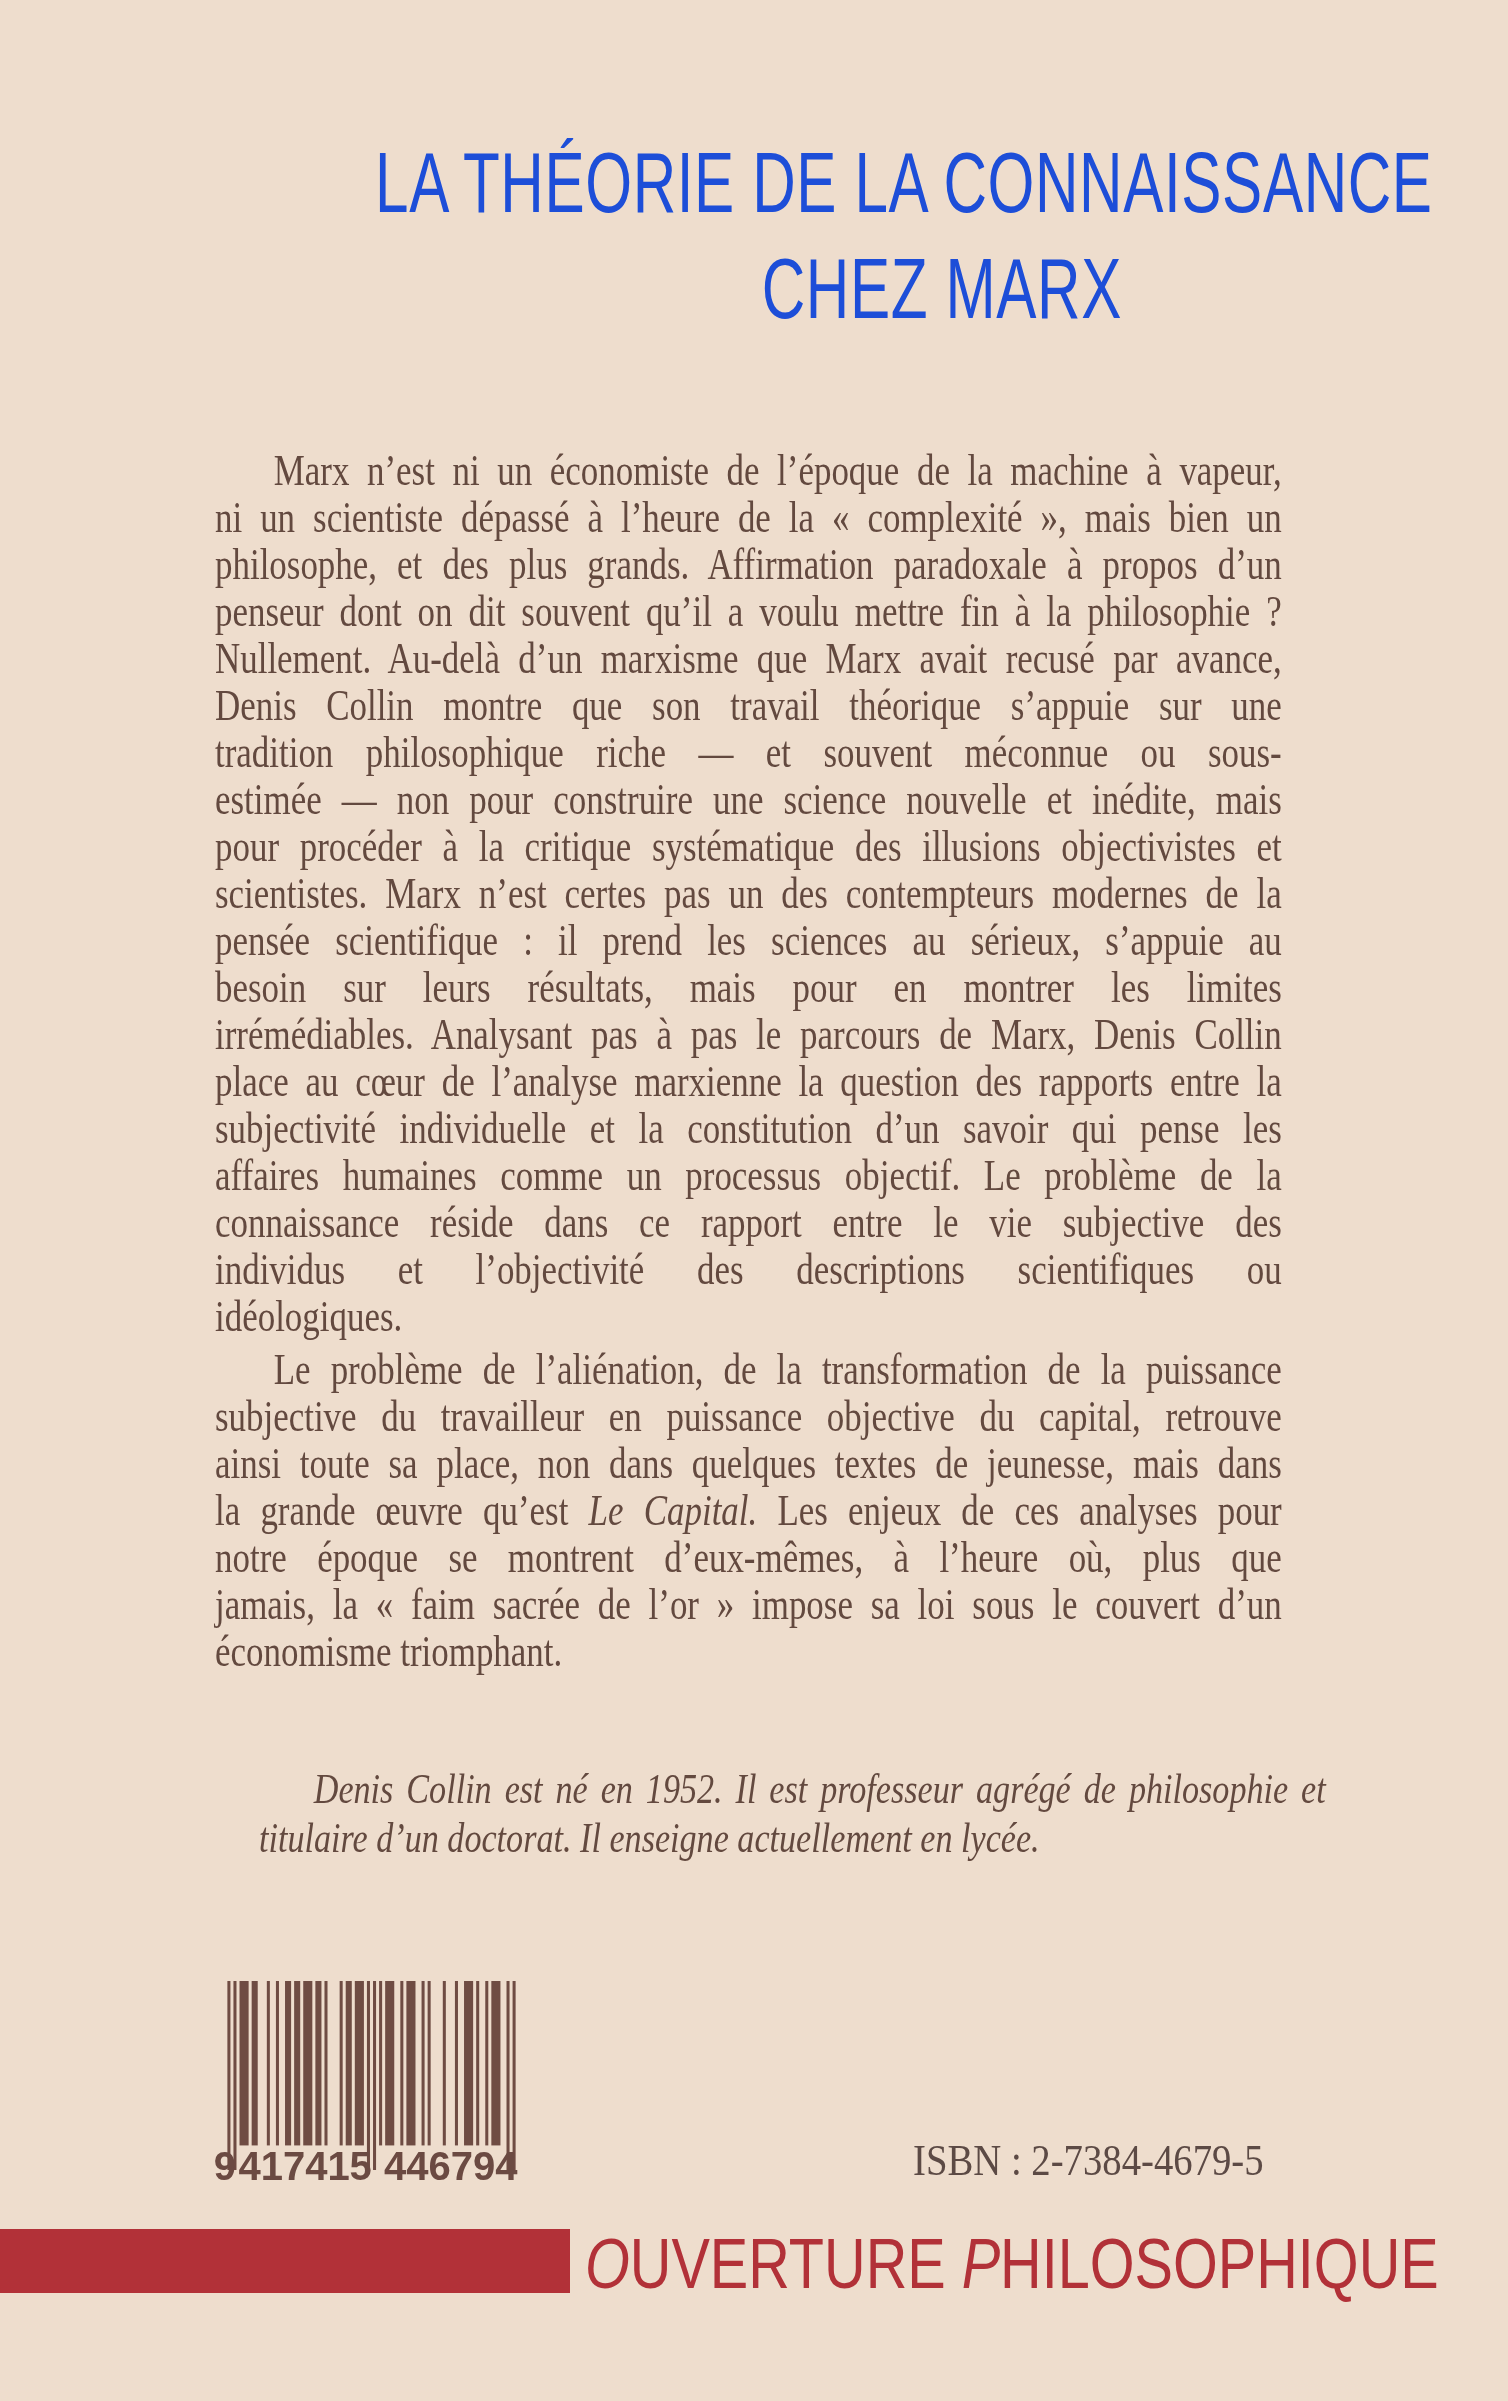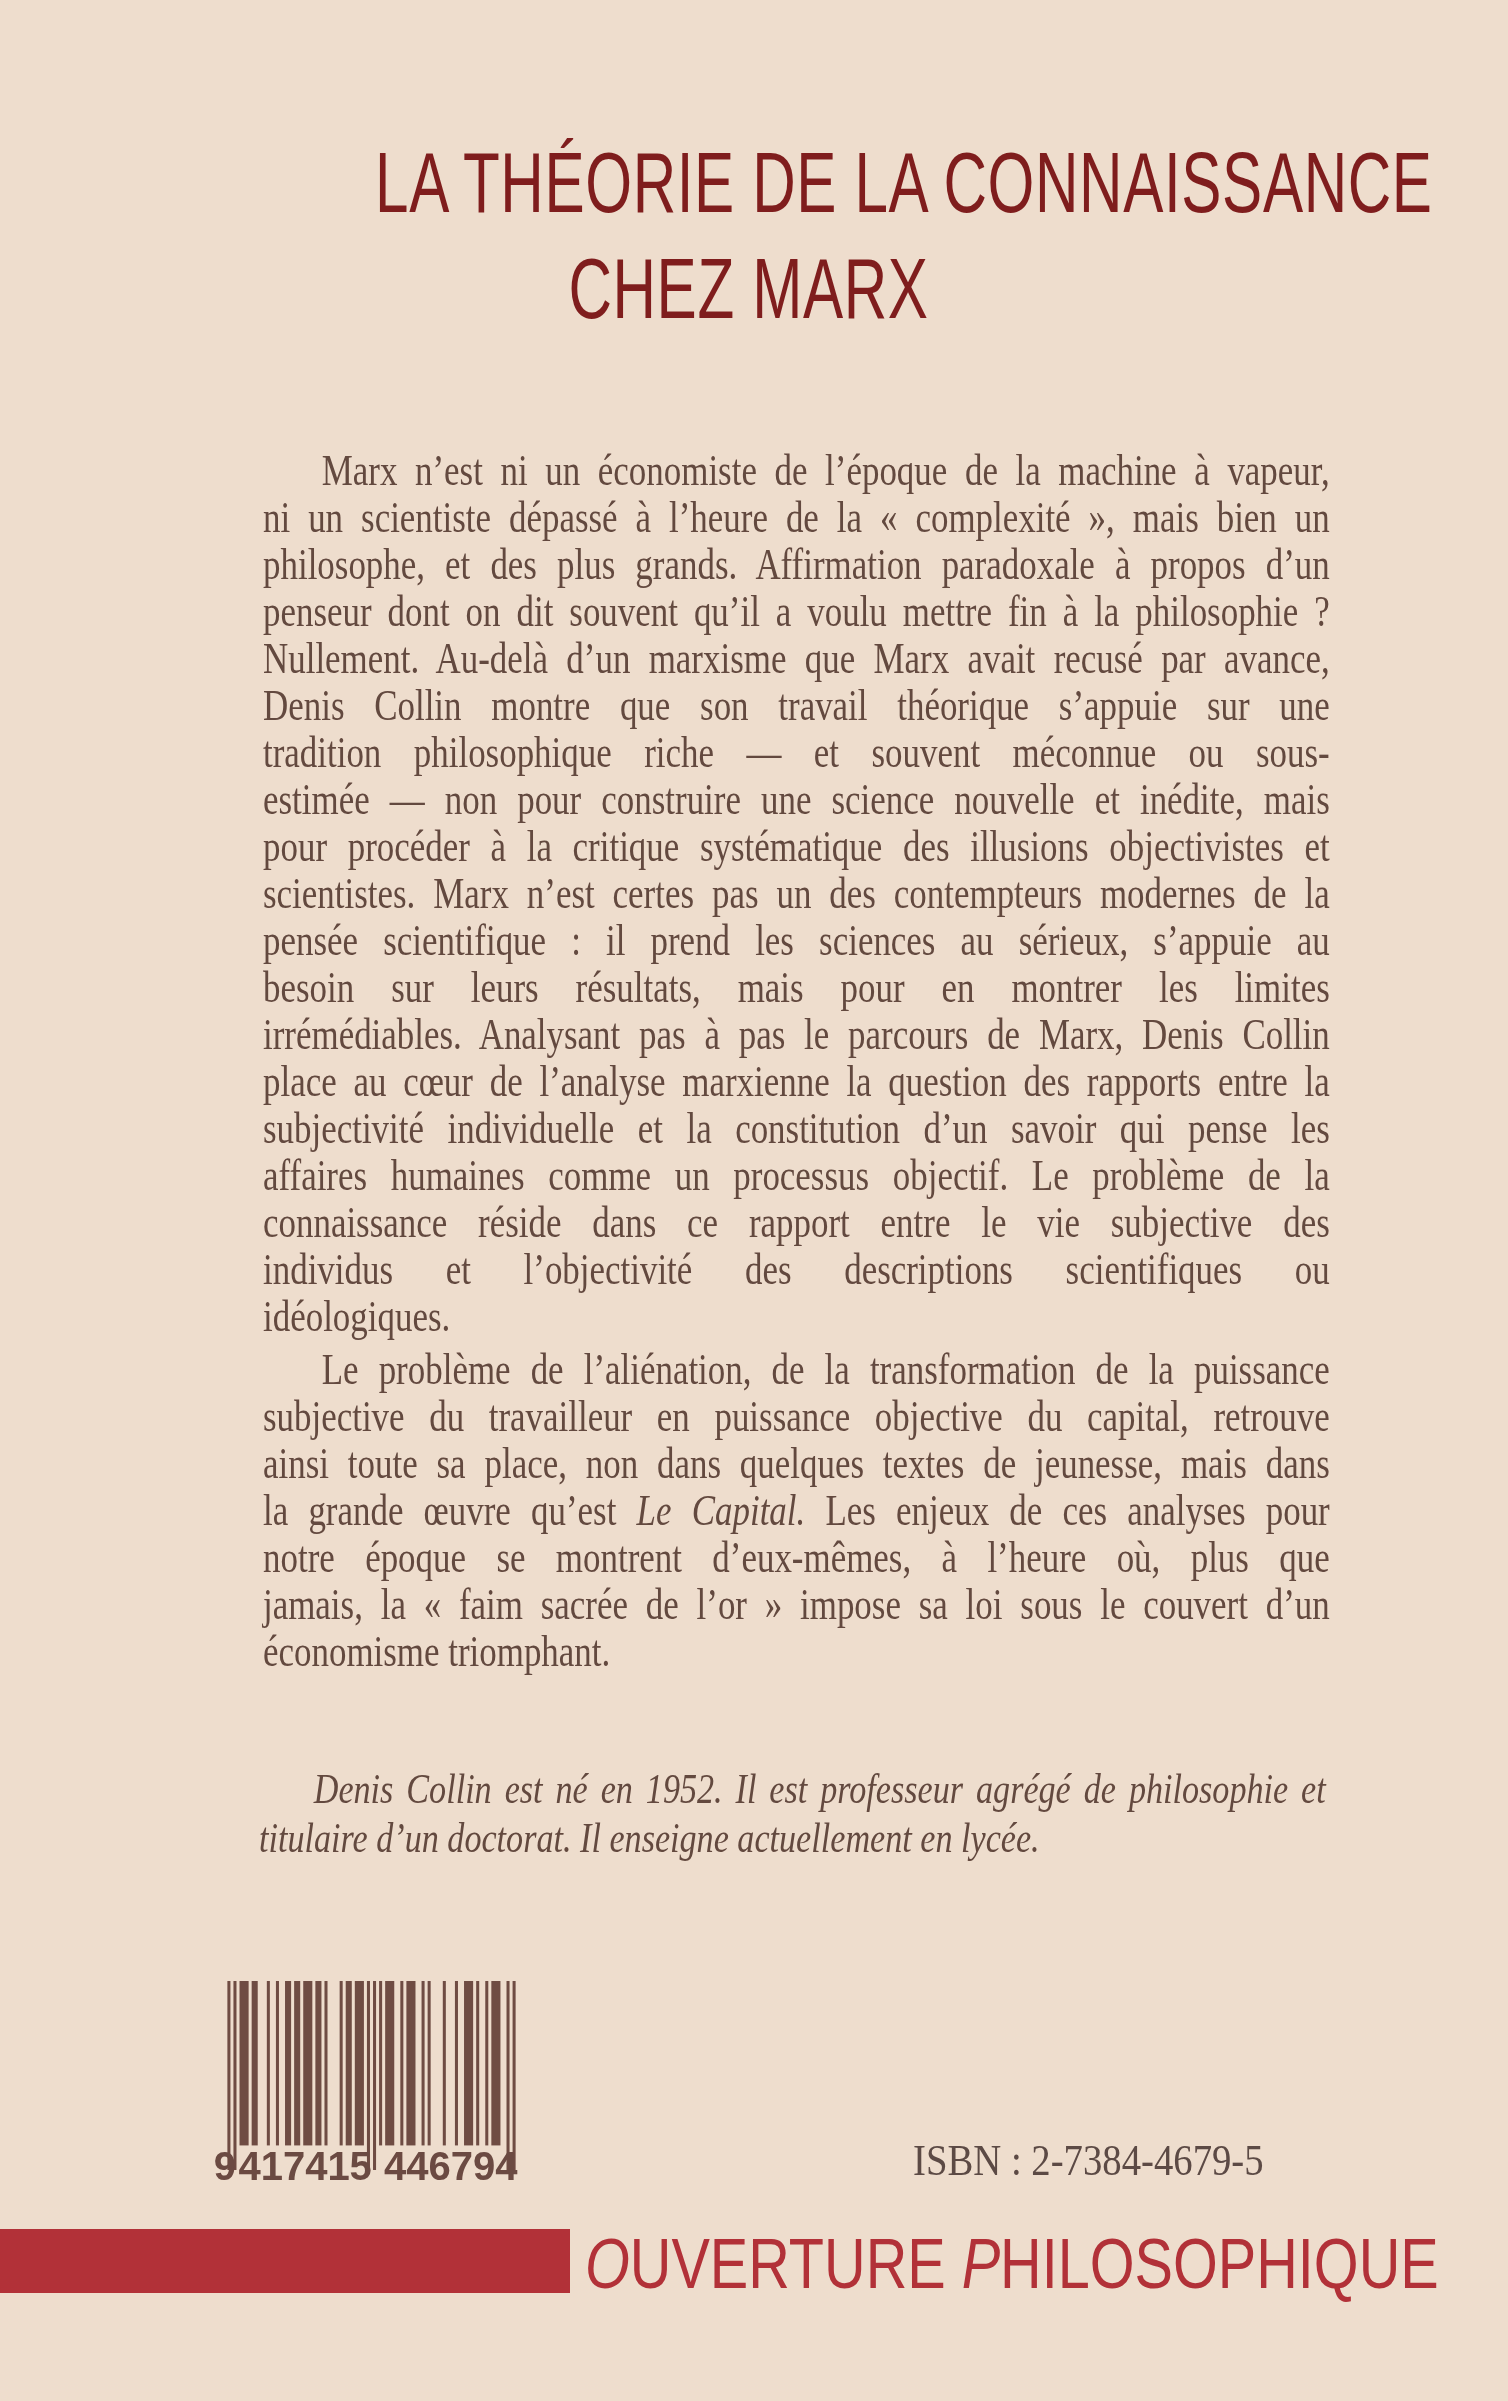--- a/index.html
+++ b/index.html
@@ -1,28 +1,28 @@
 <!DOCTYPE html>
 <html style="font-size:15px"><head>
 <meta charset="utf-8">
 <style>
   html,body{margin:0;padding:0;background:#c8bdb2;}
   .cover{
     position:relative;width:1508px;height:2402px;background:#eeddcd;
     overflow:hidden;font-family:"Liberation Serif",serif;
   }
   
-  .title-block{position:absolute;left:215px;top:129px;width:1067px;text-align:center;color:#7f1d1d;}
+  .title-block{position:absolute;left:215px;top:129px;width:1067px;text-align:right;color:#1d4ed8;}
   .title-line{
     font-family:"Liberation Sans",sans-serif;font-size:86px;line-height:106px;
     font-weight:400;letter-spacing:0.9px;white-space:nowrap;
     transform:scaleX(0.70);transform-origin:50% 0;
   }
   
-  .synopsis{position:absolute;left:215px;width:1069px;color:#63493f;margin-left:48px;}
+  .synopsis{position:absolute;left:215px;width:1069px;color:#63493f;}
   .p1{top:447px;} .p2{top:1346px;}
   .bl{
     width:1344px;height:47px;font-size:44px;line-height:47px;
     text-align:justify;text-align-last:justify;
     transform:scaleX(0.7937);transform-origin:0 0;
   }
   .bl.first{text-indent:74px;}
   .bl.last{text-align-last:left;}
   .bl i{font-style:italic;}
   

